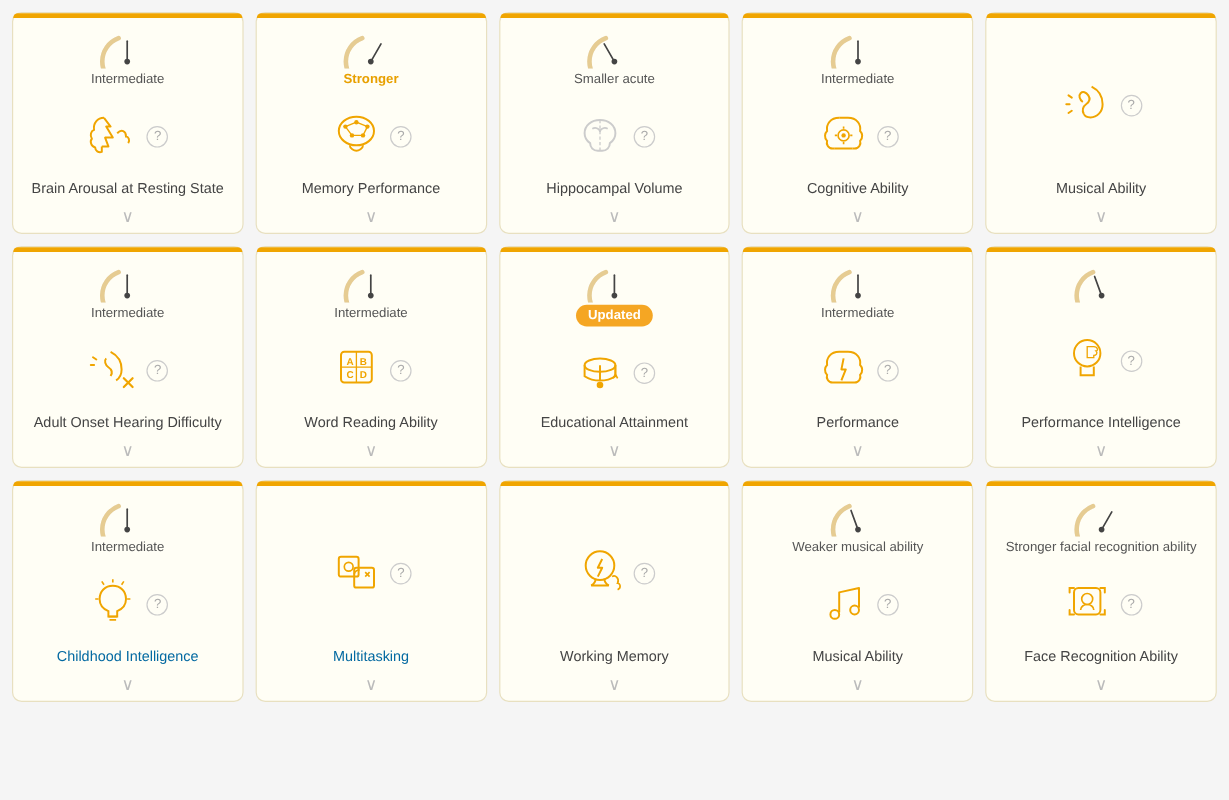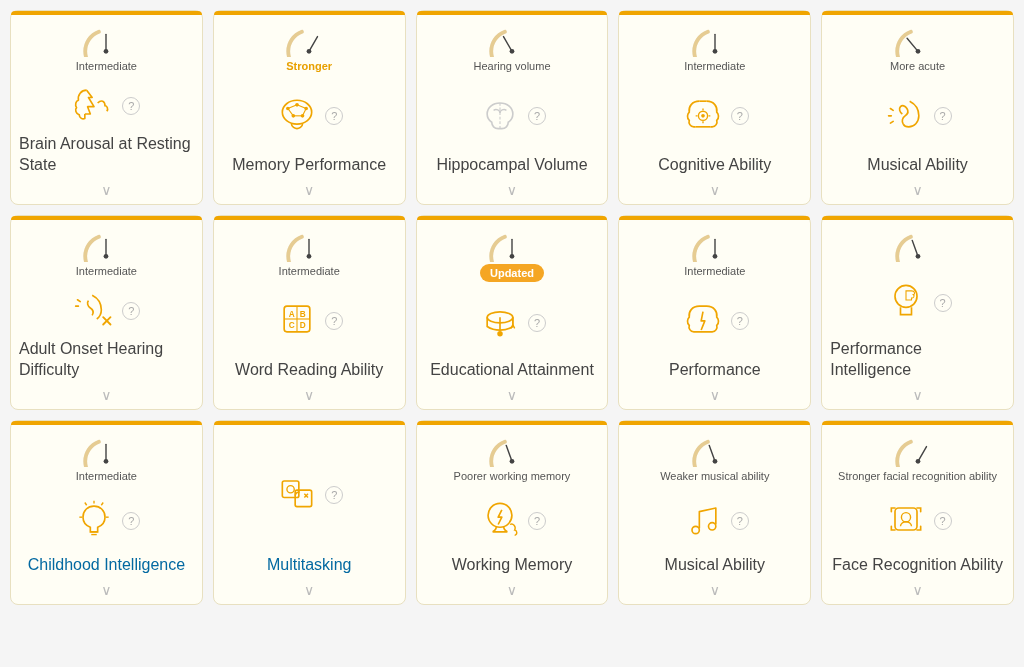--- a/index.html
+++ b/index.html
@@ -72,22 +72,23 @@
       border: 1.5px solid #ccc;
       display: flex;
       align-items: center;
       justify-content: center;
       font-size: 11px;
       color: #aaa;
       cursor: pointer;
       flex-shrink: 0;
     }
     .card-label {
-      font-size: 16px;
+      font-size: 12px;
       color: #444;
+      text-align: center;
       font-weight: 500;
       line-height: 1.3;
       margin-top: auto;
       margin-bottom: 4px;
     }
     .card-label.blue { color: #0369a1; }
     .chevron {
       font-size: 14px;
       color: #bbb;
       cursor: pointer;
@@ -166,21 +167,21 @@
   </div>
     <div class="card">
     <div class="top-bar"></div>
     <div class="gauge-container">
       <svg viewBox="0 0 60 36" class="gauge-svg">
     <path d="M 22.47555684683529 50.67323765728999 A 22 22 0 0 1 22.475556846835275 9.326762342710019" fill="none" stroke="#e0e0e0" stroke-width="4" stroke-linecap="round"></path>
     <path d="M 22.47555684683529 50.67323765728999 A 22 22 0 0 1 22.475556846835275 9.326762342710019" fill="none" stroke="#f0a500" stroke-width="4" stroke-linecap="round" stroke-dasharray="69.1" stroke-dashoffset="0" opacity="0.35"></path>
     <line x1="30" y1="30" x2="20.999999999999993" y2="14.41154273188011" stroke="#444" stroke-width="1.5" stroke-linecap="round"></line>
     <circle cx="30" cy="30" r="2.5" fill="#444"></circle>
   </svg>
-      <span class="status-text">Hearing volume</span>
+      <span class="status-text">Smaller acute</span>
     </div>
     <div class="icon-area">
       <span class="trait-icon"><svg class="icon-svg" viewBox="0 0 48 48" fill="none">
       <path d="M24 12 C16 12 10 17 10 24 C10 28 12 31 15 33 C15 37 18 40 22 40 L26 40 C30 40 33 37 33 33 C36 31 38 28 38 24 C38 17 32 12 24 12Z" stroke="#ccc" stroke-width="1.8" fill="none"></path>
       <path d="M24 12 L24 40" stroke="#ccc" stroke-width="1.2" stroke-dasharray="3,2"></path>
       <path d="M17 20 C20 18 24 20 24 23" stroke="#ccc" stroke-width="1.5" fill="none"></path>
       <path d="M31 20 C28 18 24 20 24 23" stroke="#ccc" stroke-width="1.5" fill="none"></path>
     </svg></span>
       <div class="help-circle">?</div>
     </div>
@@ -208,29 +209,20 @@
       <circle cx="24" cy="26" r="2" fill="#f0a500"></circle>
       <path d="M24 20 L24 18 M24 34 L24 32 M18 26 L16 26 M32 26 L30 26" stroke="#f0a500" stroke-width="1.5"></path>
     </svg></span>
       <div class="help-circle">?</div>
     </div>
     <div class="card-label">Cognitive Ability</div>
     <div class="chevron">∨</div>
   </div>
     <div class="card">
     <div class="top-bar"></div>
-    <div class="gauge-container">
-      <svg viewBox="0 0 60 36" class="gauge-svg">
-    <path d="M 22.47555684683529 50.67323765728999 A 22 22 0 0 1 22.475556846835275 9.326762342710019" fill="none" stroke="#e0e0e0" stroke-width="4" stroke-linecap="round"></path>
-    <path d="M 22.47555684683529 50.67323765728999 A 22 22 0 0 1 22.475556846835275 9.326762342710019" fill="none" stroke="#f0a500" stroke-width="4" stroke-linecap="round" stroke-dasharray="69.1" stroke-dashoffset="0" opacity="0.35"></path>
-    <line x1="30" y1="30" x2="18.42982302564229" y2="16.211200023858396" stroke="#444" stroke-width="1.5" stroke-linecap="round"></line>
-    <circle cx="30" cy="30" r="2.5" fill="#444"></circle>
-  </svg>
-      <span class="status-text">More acute</span>
-    </div>
     <div class="icon-area">
       <span class="trait-icon"><svg class="icon-svg" viewBox="0 0 48 48" fill="none">
       <path d="M28 10 C34 13 38 19 38 26 C38 33 33 38 27 38 C24 38 22 37 21 35" stroke="#f0a500" stroke-width="1.8" fill="none"></path>
       <path d="M21 35 C19 32 20 28 23 26 C26 24 27 21 25 18 C23 15 20 14 18 16 C16 18 17 22 20 24" stroke="#f0a500" stroke-width="1.8" fill="none"></path>
       <path d="M5 26 L8 26 M7 18 L10 20 M7 34 L10 32" stroke="#f0a500" stroke-width="1.8" stroke-linecap="round"></path>
     </svg></span>
       <div class="help-circle">?</div>
     </div>
     <div class="card-label">Musical Ability</div>
     <div class="chevron">∨</div>
@@ -389,29 +381,20 @@
       <line x1="36" y1="26" x2="32" y2="30" stroke="#f0a500" stroke-width="1.5"></line>
       <line x1="32" y1="26" x2="36" y2="30" stroke="#f0a500" stroke-width="1.5"></line>
     </svg></span>
       <div class="help-circle">?</div>
     </div>
     <div class="card-label blue">Multitasking</div>
     <div class="chevron">∨</div>
   </div>
     <div class="card">
     <div class="top-bar"></div>
-    <div class="gauge-container">
-      <svg viewBox="0 0 60 36" class="gauge-svg">
-    <path d="M 22.47555684683529 50.67323765728999 A 22 22 0 0 1 22.475556846835275 9.326762342710019" fill="none" stroke="#e0e0e0" stroke-width="4" stroke-linecap="round"></path>
-    <path d="M 22.47555684683529 50.67323765728999 A 22 22 0 0 1 22.475556846835275 9.326762342710019" fill="none" stroke="#f0a500" stroke-width="4" stroke-linecap="round" stroke-dasharray="69.1" stroke-dashoffset="0" opacity="0.35"></path>
-    <line x1="30" y1="30" x2="23.843637420137952" y2="13.085532825853651" stroke="#444" stroke-width="1.5" stroke-linecap="round"></line>
-    <circle cx="30" cy="30" r="2.5" fill="#444"></circle>
-  </svg>
-      <span class="status-text">Poorer working memory</span>
-    </div>
     <div class="icon-area">
       <span class="trait-icon"><svg class="icon-svg" viewBox="0 0 48 48" fill="none">
       <circle cx="24" cy="20" r="13" stroke="#f0a500" stroke-width="1.8" fill="none"></circle>
       <path d="M28 32 C28 36 32 38 32 38 L16 38 C16 38 20 36 20 32" stroke="#f0a500" stroke-width="1.8" fill="none"></path>
       <path d="M26 14 L22 22 L26 22 L22 30" stroke="#f0a500" stroke-width="1.8" stroke-linejoin="round"></path>
       <path d="M35 30 C38 28 42 32 40 36 C42 36 44 40 40 42" stroke="#f0a500" stroke-width="1.5" fill="none"></path>
     </svg></span>
       <div class="help-circle">?</div>
     </div>
     <div class="card-label">Working Memory</div>

